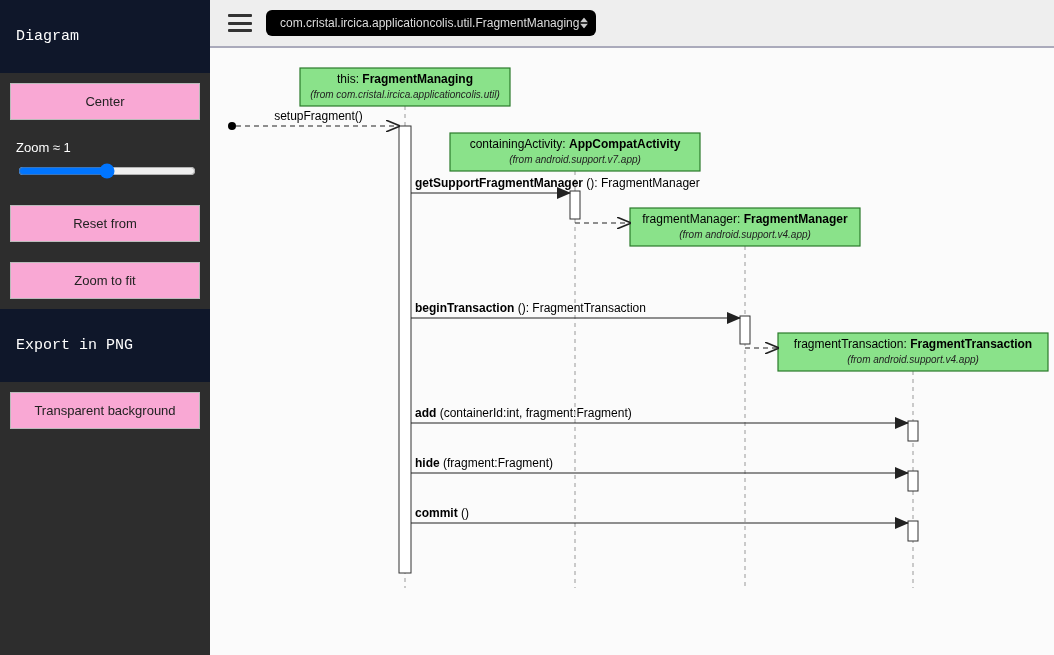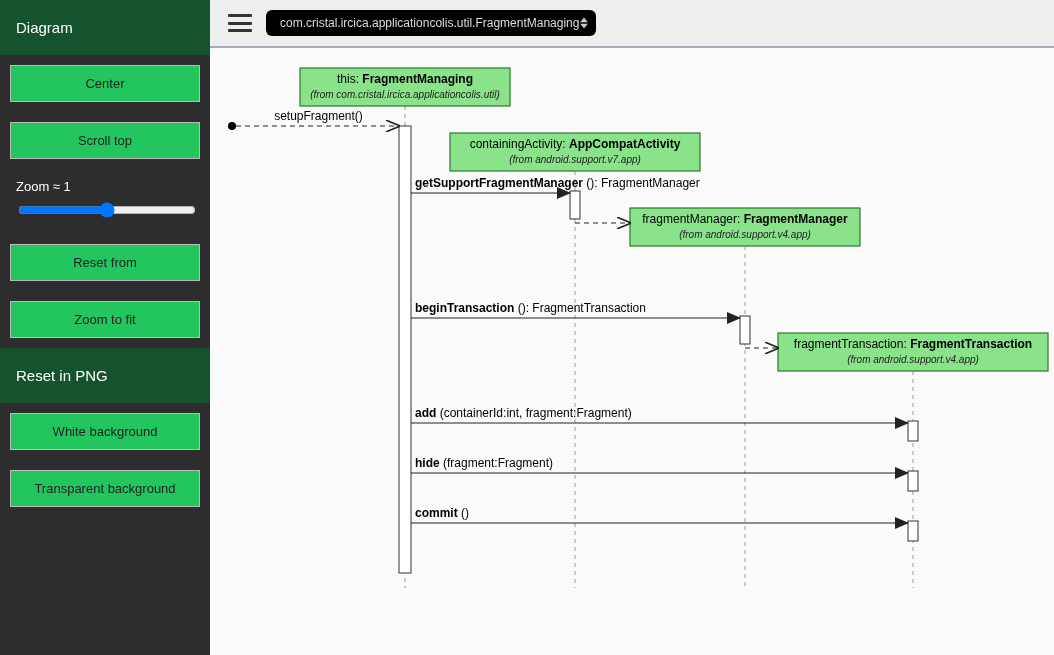--- a/index.html
+++ b/index.html
@@ -1,20 +1,20 @@
 <!DOCTYPE html>
 <html><head>
 <meta charset="utf-8">
 <style>
   html,body{margin:0;padding:0;height:100%;font-family:Arial,Helvetica,sans-serif;background:#eee;}
   #app{display:flex;height:655px;width:1054px;overflow:hidden;}
   
   #sidebar{width:210px;background:#2d2d2d;color:#fff;display:flex;flex-direction:column;}
-  .side-section-title{padding:19px 16px;font-size:15px;color:#fff;background:#14532d;}
-  .side-btn{margin:10px;padding:10px 0;text-align:center;background:#22c55e;color:#222;border:1px solid #bbb;cursor:pointer;font-size:13px;}
+  .side-section-title{padding:28px 16px;font-size:15px;color:#fff;background:#0f172a;font-family:Liberation Mono, monospace;}
+  .side-btn{margin:10px;padding:10px 0;text-align:center;background:#f9a8d4;color:#222;border:1px solid #bbb;cursor:pointer;font-size:13px;}
   .zoom-label{padding:10px 16px 0 16px;font-size:13px;}
   .slider-wrap{padding:6px 16px 12px 16px;}
   input[type=range]{width:100%;}
   
   #main{flex:1;display:flex;flex-direction:column;background:#eee;}
   #topbar{display:flex;align-items:center;gap:14px;padding:10px 18px;border-bottom:2px solid #aab;}
   .hamburger{width:24px;height:18px;display:flex;flex-direction:column;justify-content:space-between;cursor:pointer;}
   .hamburger span{display:block;height:3px;background:#333;border-radius:1px;}
   .pill{position:relative;background:#000;color:#ddd;border-radius:6px;padding:6px 26px 6px 14px;font-size:12px;min-width:250px;overflow:hidden;white-space:nowrap;cursor:pointer;}
   .pill .caret{position:absolute;right:8px;top:50%;transform:translateY(-50%);display:flex;flex-direction:column;gap:1px;}
@@ -35,33 +35,31 @@
   .found{fill:#000;}
 </style>
 </head>
 <body>
 
 <div id="app">
 
   <div id="sidebar">
     <div class="side-section-title">Diagram</div>
     <div class="side-btn">Center</div>
-    <div class="side-btn">Scroll top</div>
 
     <div class="zoom-label">
       <span>Zoom ≈ </span><span>1</span>
     </div>
     <div class="slider-wrap">
       <input type="range" min="0" max="100" value="50" style="">
     </div>
     <div class="side-btn">Reset from</div>
     <div class="side-btn">Zoom to fit</div>
 
-    <div class="side-section-title">Reset in PNG</div>
-    <div class="side-btn">White background</div>
+    <div class="side-section-title">Export in PNG</div>
     <div class="side-btn">Transparent background</div>
   </div>
 
   <div id="main">
     <div id="topbar">
       <div class="hamburger">
         <span></span>
           <span></span>
           <span></span>
       </div>

